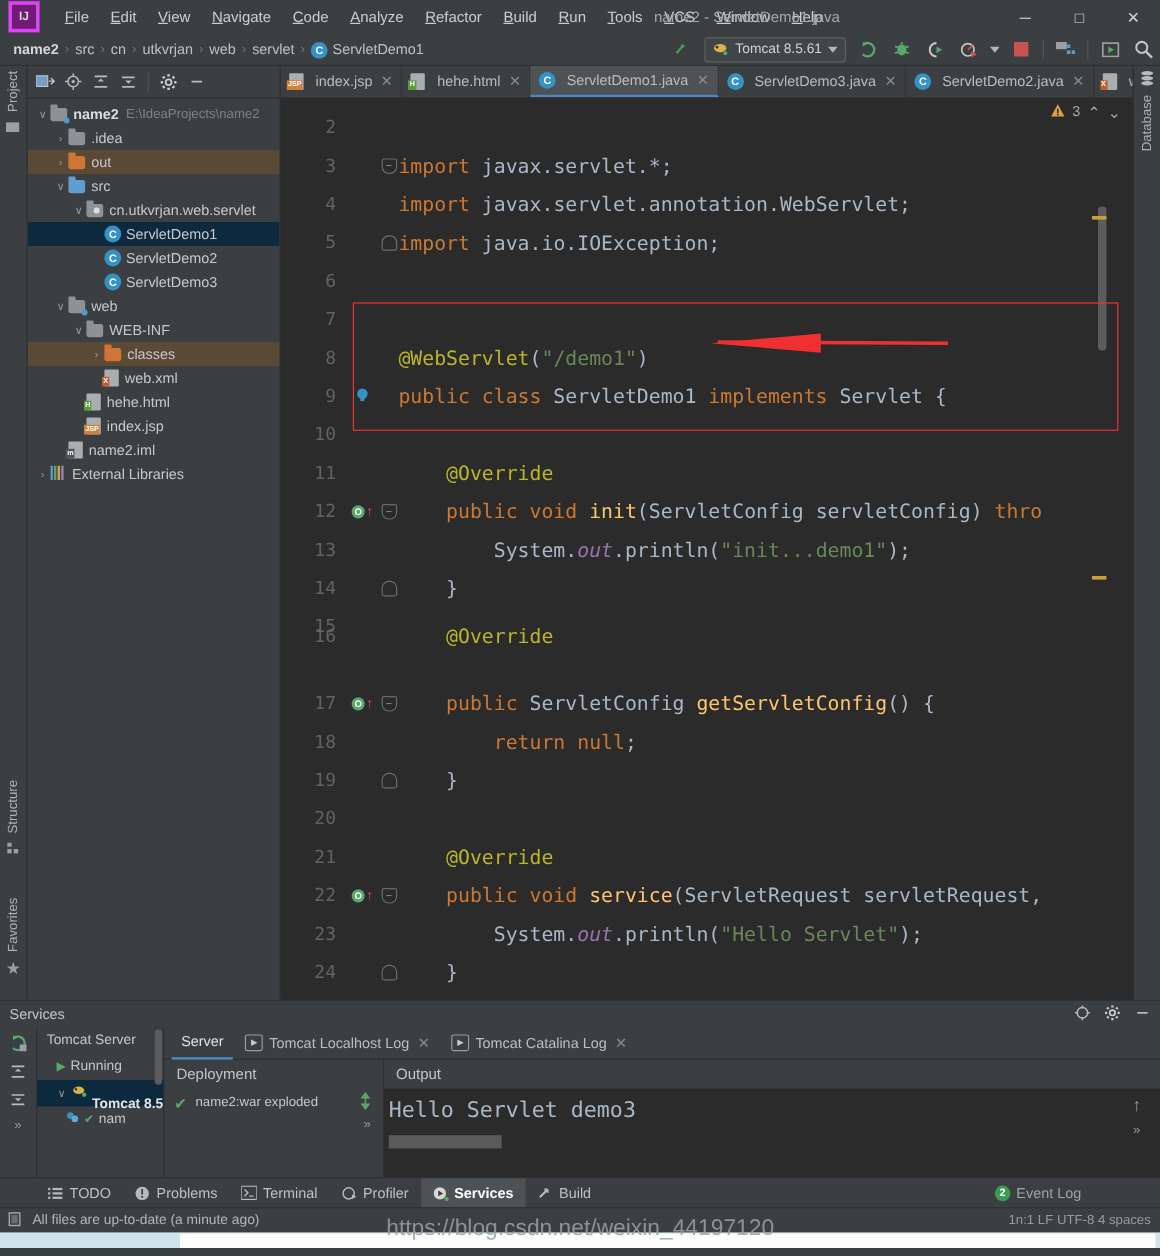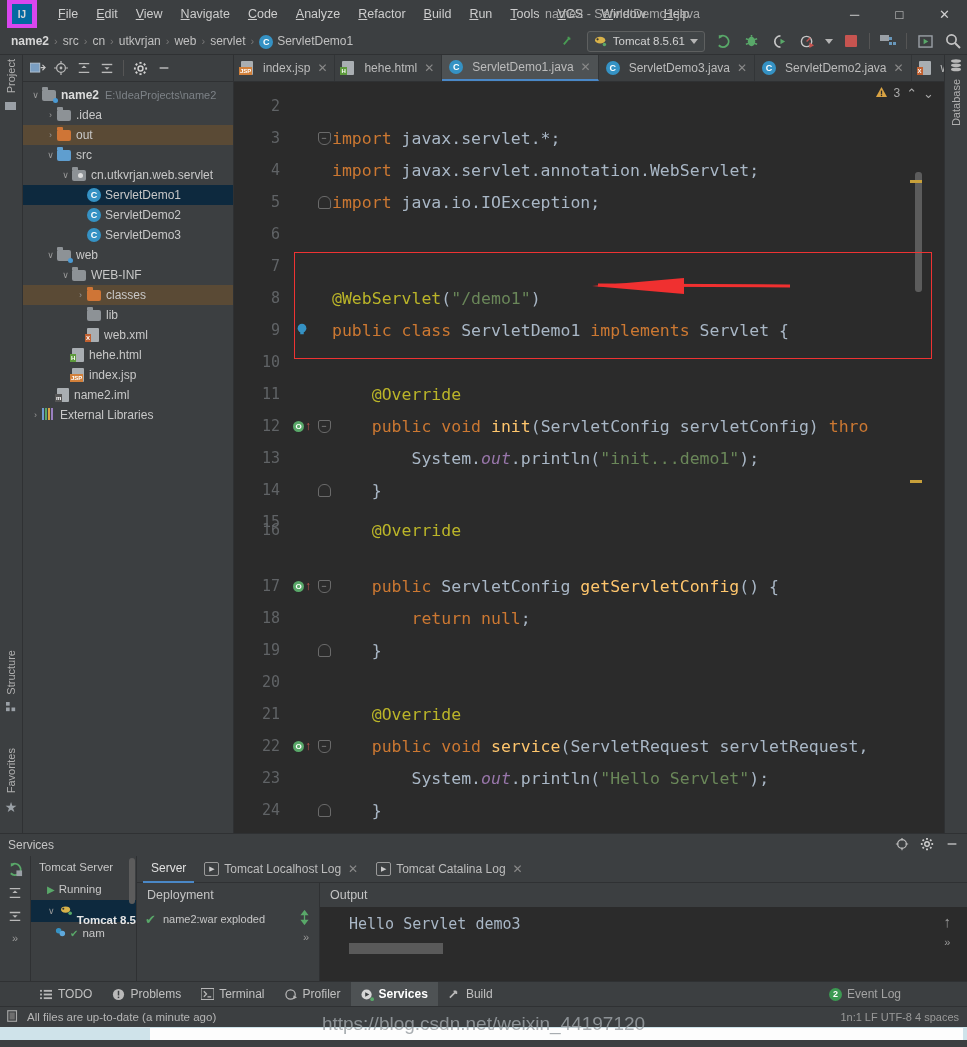--- a/index.html
+++ b/index.html
@@ -4,21 +4,21 @@
 <style>
   html,body{margin:0;padding:0;background:#3c3f41;}
   body{
     width:967px;height:1047px;overflow:hidden;position:relative;
     font-family:"Liberation Sans", sans-serif;font-size:12px;color:#bbbbbb;
     -webkit-font-smoothing:antialiased;
   }
   .row{display:flex;}
   
   #titlebar{height:28px;background:#3c3f41;display:flex;align-items:center;position:relative;}
-  .ij-logo{width:20px;height:20px;margin-left:7px;border:5px solid #d946ef;background:#0369a1;
+  .ij-logo{width:20px;height:20px;margin-left:7px;border:3px solid #d946ef;background:#701a75;
            display:flex;align-items:center;justify-content:center;font-size:10px;font-weight:bold;color:#d6d6d6;}
   .menu{display:flex;align-items:center;margin-left:12px;}
   .menu .mi{padding:3px 9px;color:#cdcdcd;font-size:12.5px;}
   .menu .mi u{text-decoration:underline;}
   #win-title{position:absolute;left:545px;color:#a8a8a8;font-size:12.5px;}
   .wbtns{position:absolute;right:0;top:0;height:28px;display:flex;}
   .wbtn{width:45px;height:28px;display:flex;align-items:center;justify-content:center;color:#d0d0d0;font-size:13px;}
   
   #navbar{height:26px;background:#3c3f41;display:flex;align-items:center;border-bottom:1px solid #2f3133;position:relative;}
   .crumbs{display:flex;align-items:center;margin-left:8px;}
@@ -98,21 +98,21 @@
   #svc-main{flex:1;display:flex;flex-direction:column;min-width:0;}
   #svc-tabs{height:26px;display:flex;align-items:center;gap:2px;border-bottom:1px solid #2f3133;padding-left:6px;}
   .svct{display:flex;align-items:center;gap:5px;padding:0 8px;height:26px;color:#bdbdbd;font-size:12px;white-space:nowrap;}
   .svct.active{border-bottom:2px solid #4a88c7;color:#e0e0e0;}
   .runico{width:13px;height:12px;border:1px solid #9a9a9a;border-radius:2px;display:flex;align-items:center;
           justify-content:center;font-size:7px;color:#c9c9c9;}
   #svc-cols{flex:1;display:flex;min-height:0;}
   #deploycol{width:182px;border-right:1px solid #2f3133;display:flex;flex-direction:column;}
   #outcol{flex:1;display:flex;flex-direction:column;min-width:0;position:relative;}
   .colhdr{height:24px;display:flex;align-items:center;padding-left:10px;color:#c4c4c4;font-size:12.5px;}
-  .console{flex:1;background:#2b2b2b;padding:8px 0 0 29px;font-family:"DejaVu Sans Mono",monospace;font-size:15px;color:#a9b7c6;}
+  .console{flex:1;background:#2b2b2b;padding:8px 0 0 4px;font-family:"DejaVu Sans Mono",monospace;font-size:18px;color:#a9b7c6;}
   #out-scroll{position:absolute;right:16px;top:30px;display:flex;flex-direction:column;align-items:center;gap:6px;color:#9a9a9a;}
   
   #btmtabs{height:24px;background:#3c3f41;display:flex;align-items:stretch;border-top:1px solid #2f3133;position:relative;}
   .btab{display:flex;align-items:center;gap:5px;padding:0 10px;color:#c0c0c0;font-size:12px;}
   .btab.active{background:#4e5254;color:#ffffff;font-weight:bold;}
   #eventlog{position:absolute;right:66px;top:0;height:24px;display:flex;align-items:center;gap:5px;}
   .badge2{width:13px;height:13px;border-radius:50%;background:#3c9a52;color:#fff;font-size:9px;font-weight:bold;
           display:flex;align-items:center;justify-content:center;}
   #statusbar{height:20px;background:#3c3f41;display:flex;align-items:center;padding-left:6px;gap:7px;position:relative;border-top:1px solid #2f3133;}
   #status-right{position:absolute;right:8px;display:flex;align-items:center;gap:10px;color:#9a9a9a;font-size:11px;}
@@ -376,26 +376,20 @@
           <span style="width:36px;flex:none;"></span>
           <span class="arrow">∨</span>
           <span class="folder grey"></span>
           <span class="lbl">WEB-INF</span>
         </div>
         <div class="tn orange">
           <span style="width:51px;flex:none;"></span>
           <span class="arrow">›</span>
           <span class="folder orange"></span>
           <span class="lbl">classes</span>
-        </div>
-        <div class="tn">
-          <span style="width:51px;flex:none;"></span>
-          <span class="arrow"></span>
-          <span class="folder grey"></span>
-          <span class="lbl">lib</span>
         </div>
         <div class="tn">
           <span style="width:51px;flex:none;"></span>
           <span class="arrow"></span>
           <span class="fileico">
             <span class="tag x">X</span>
           </span>
           <span class="lbl">web.xml</span>
         </div>
         <div class="tn">

